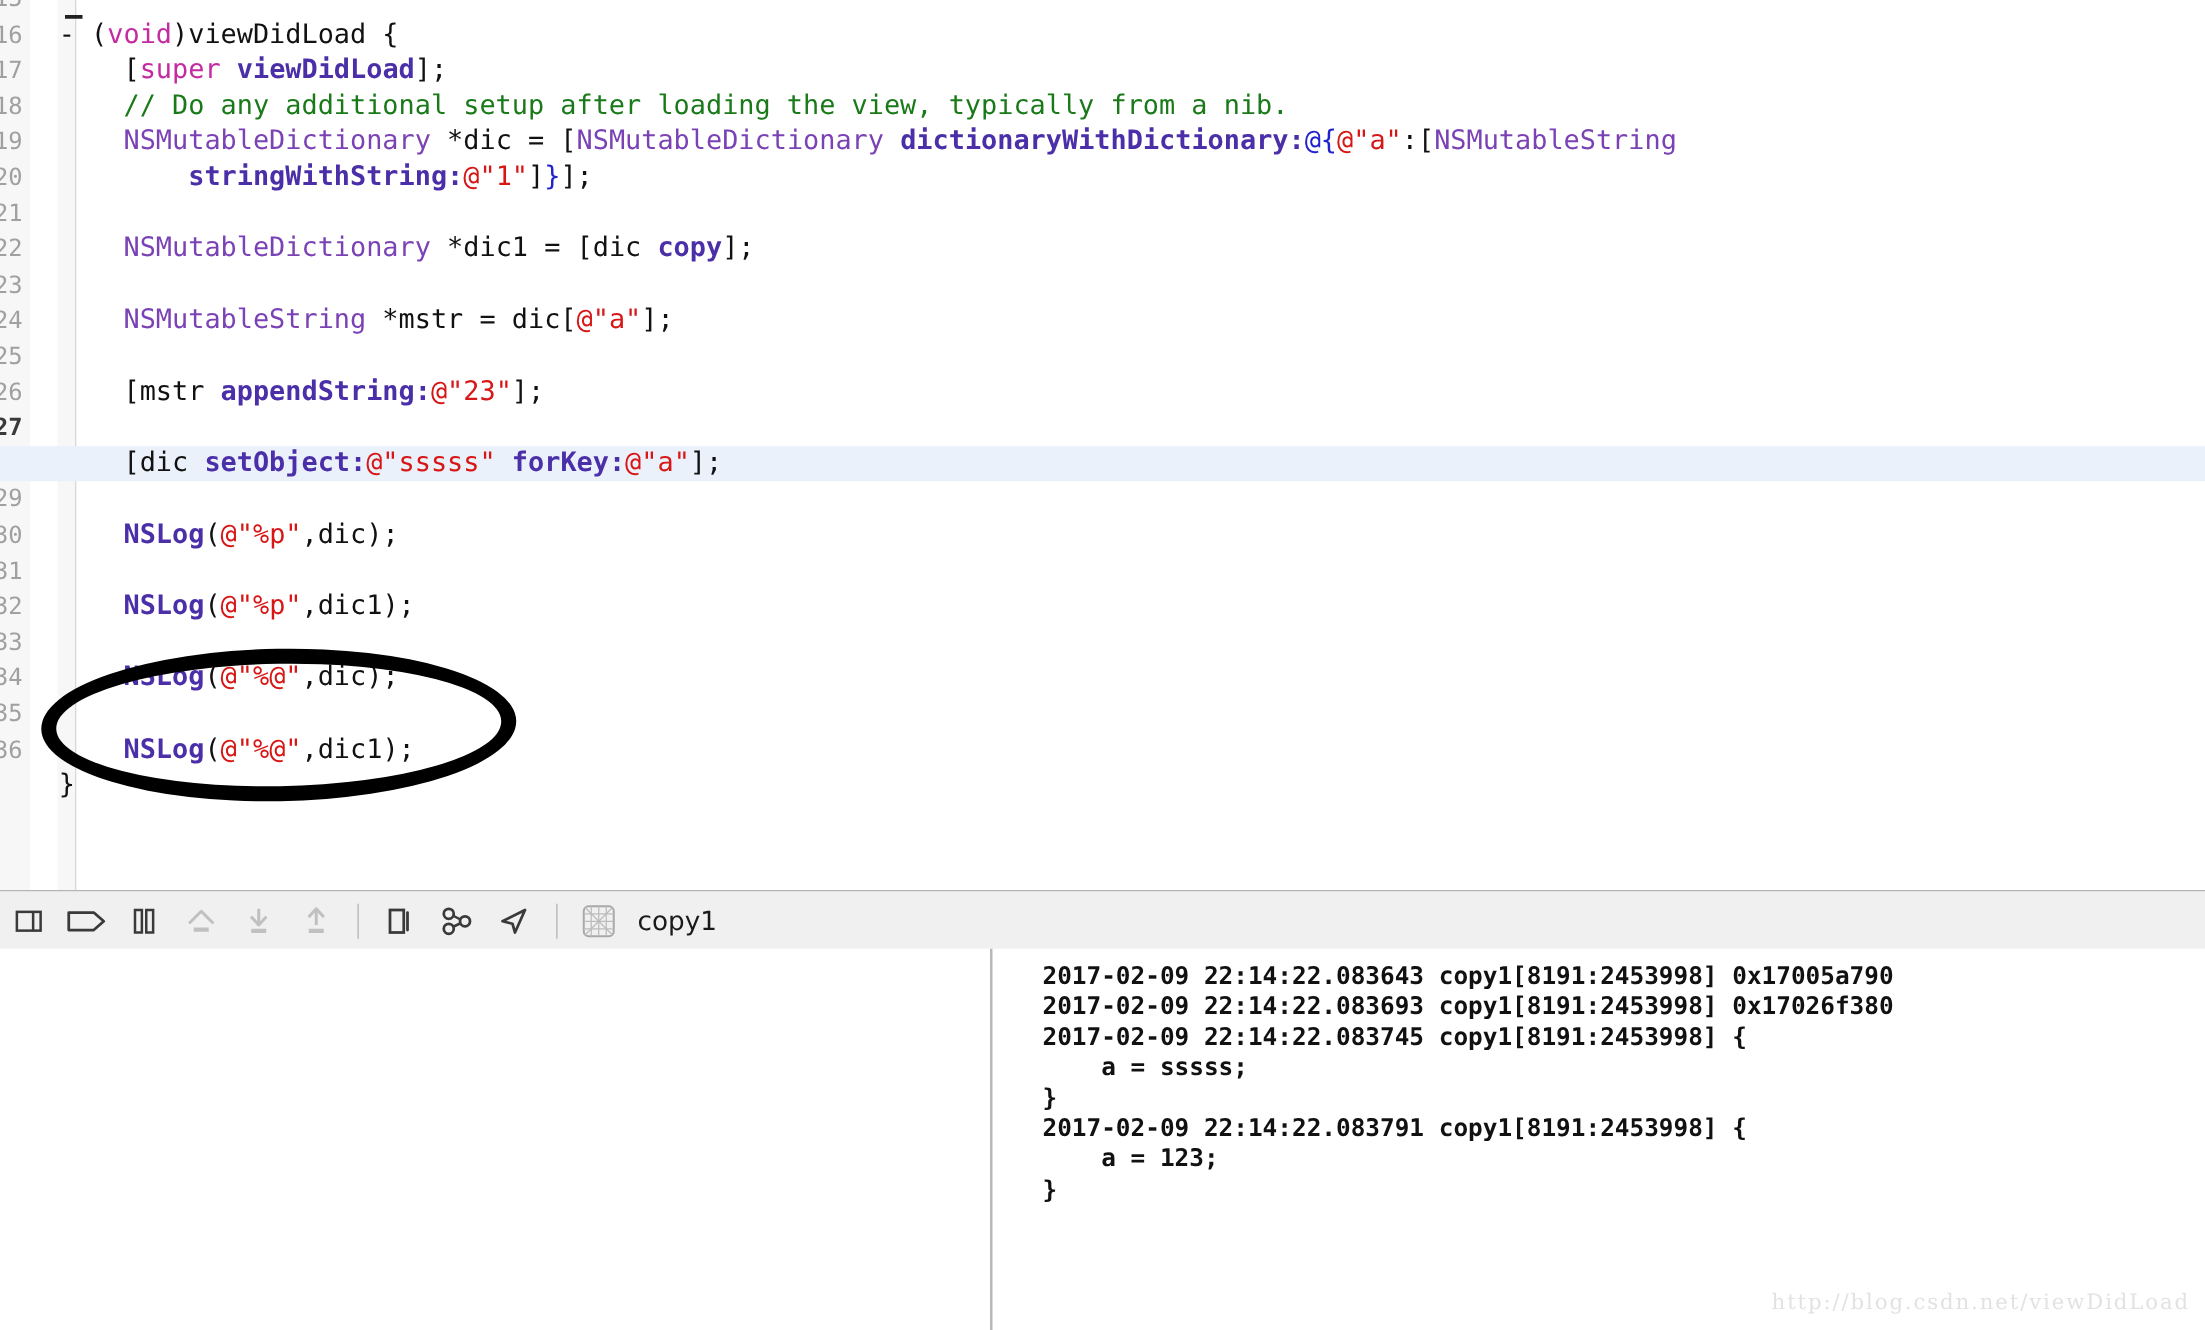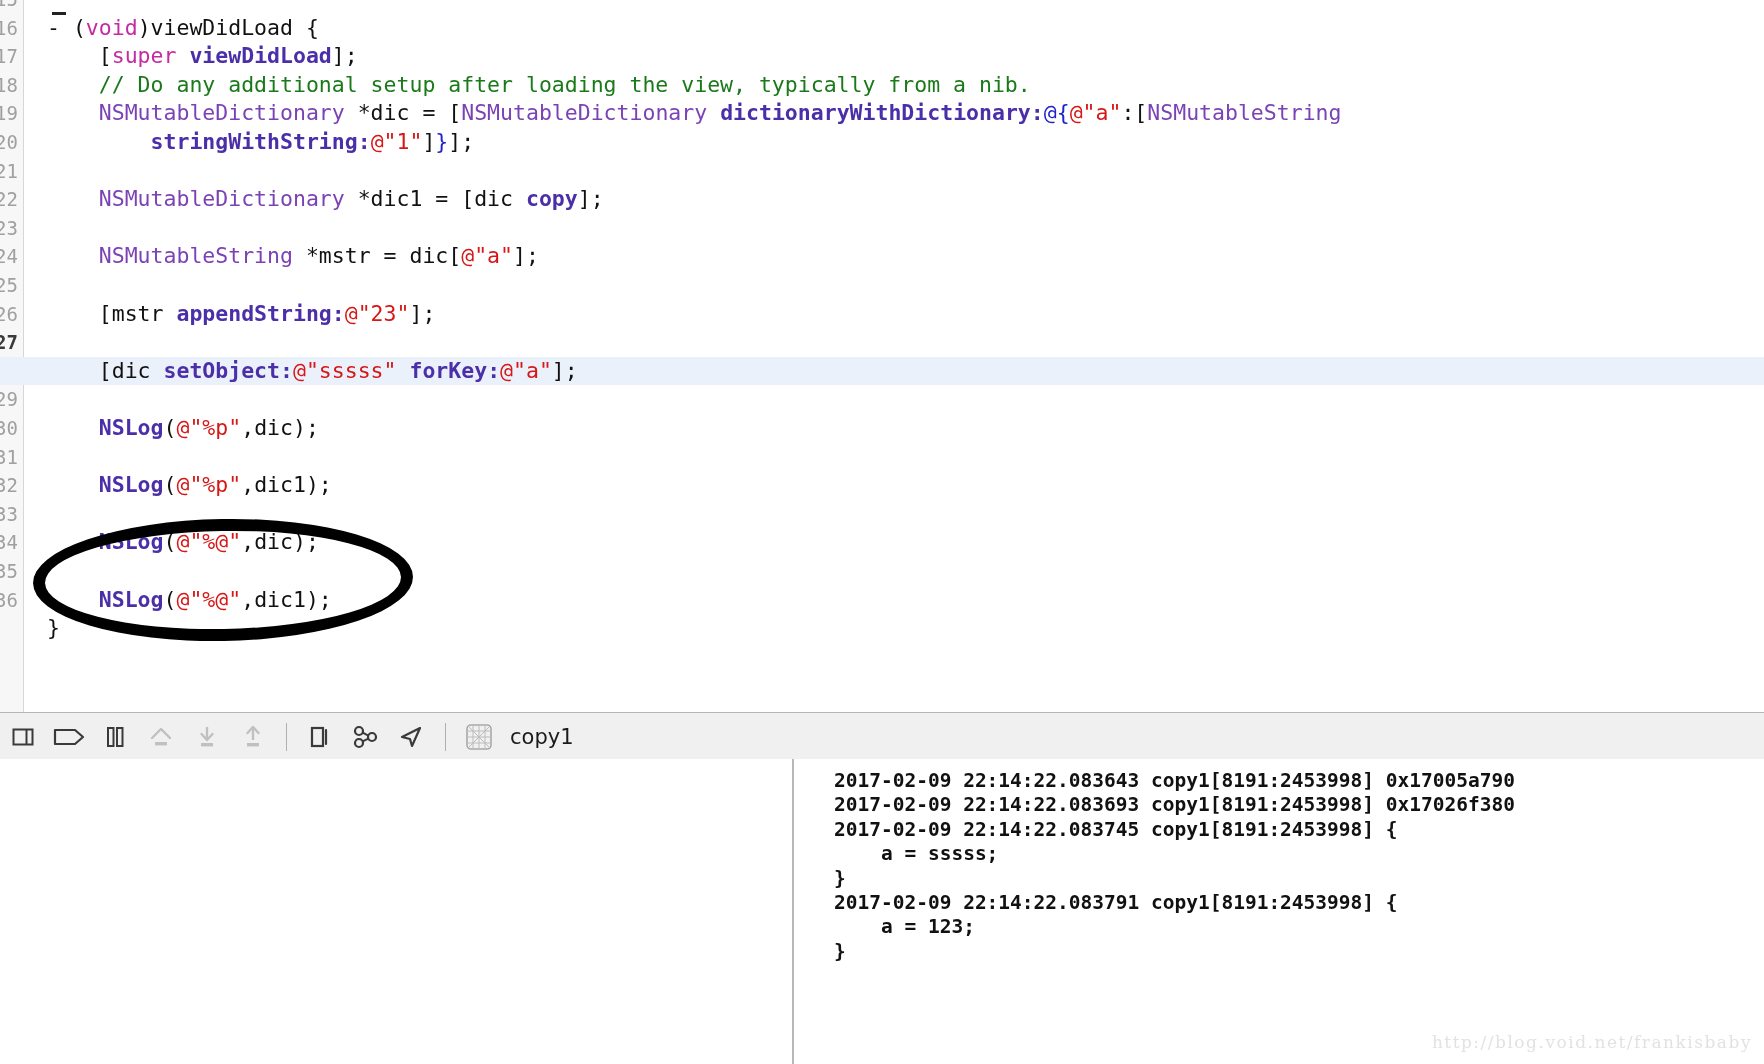--- a/index.html
+++ b/index.html
@@ -26,20 +26,21 @@
     background: #ffffff;
     overflow: hidden;
   }
   #gutter {
     position: absolute;
     left: 0; top: 0;
     width: 23px;
     height: 712px;
     background: #f7f7f7;
     border-right: 1px solid #d7d7d7;
+    padding-left: 37px;
   }
   .ln {
     position: absolute;
     left: -16px;
     width: 34px;
     text-align: right;
     font-family: "DejaVu Sans Mono", monospace;
     font-size: 19px;
     color: #a0a0a0;
     height: 28.6px;
@@ -339,16 +340,16 @@
 
   <div id="bottom">
     <div id="variables-pane">
       <span></span>
     </div>
     <div id="pane-divider"></div>
     <div id="console-pane">
       <div id="console-text" style="top: 10px;"><div class="logline">2017-02-09 22:14:22.083643 copy1[8191:2453998] 0x17005a790</div><div class="logline">2017-02-09 22:14:22.083693 copy1[8191:2453998] 0x17026f380</div><div class="logline">2017-02-09 22:14:22.083745 copy1[8191:2453998] {</div><div class="logline">    a = sssss;</div><div class="logline">}</div><div class="logline">2017-02-09 22:14:22.083791 copy1[8191:2453998] {</div><div class="logline">    a = 123;</div><div class="logline">}</div></div>
     </div>
 
-    <div id="watermark">http://blog.void.net/frankisbaby</div>
+    <div id="watermark">http://blog.csdn.net/viewDidLoad</div>
   </div>
 
 </div>
 
 </body></html>

